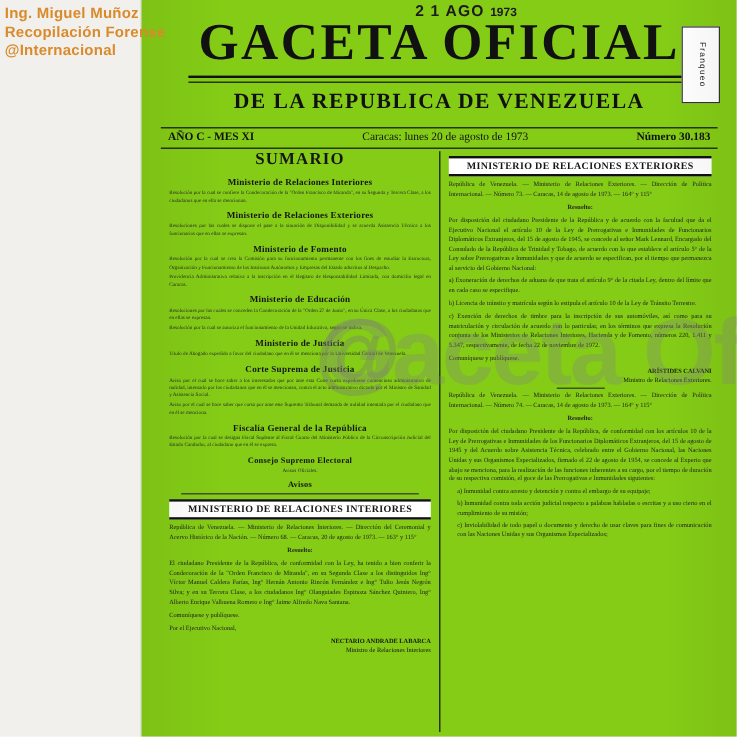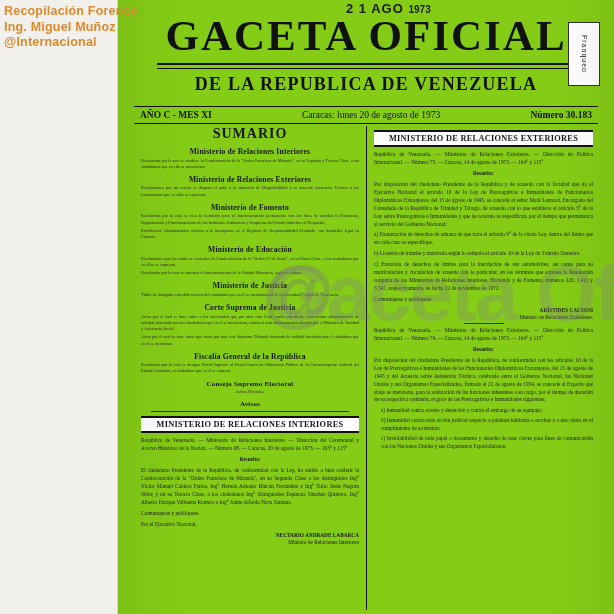--- a/index.html
+++ b/index.html
@@ -232,22 +232,22 @@
     padding-left: 7px;
     color: #232323;
   }
 </style>
 </head>
 <body>
 
 <div id="page">
 
   <div class="credit">
+    <div>Ing. Miguel Muñoz</div>
     <div>Recopilación Forense</div>
-    <div>Ing. Miguel Muñoz</div>
     <div>@Internacional</div>
   </div>
 
   <div class="sheet">
 
     <div class="datestamp">
       <span>2 1 AGO</span>
       <span class="yr">1973</span>
     </div>
 

